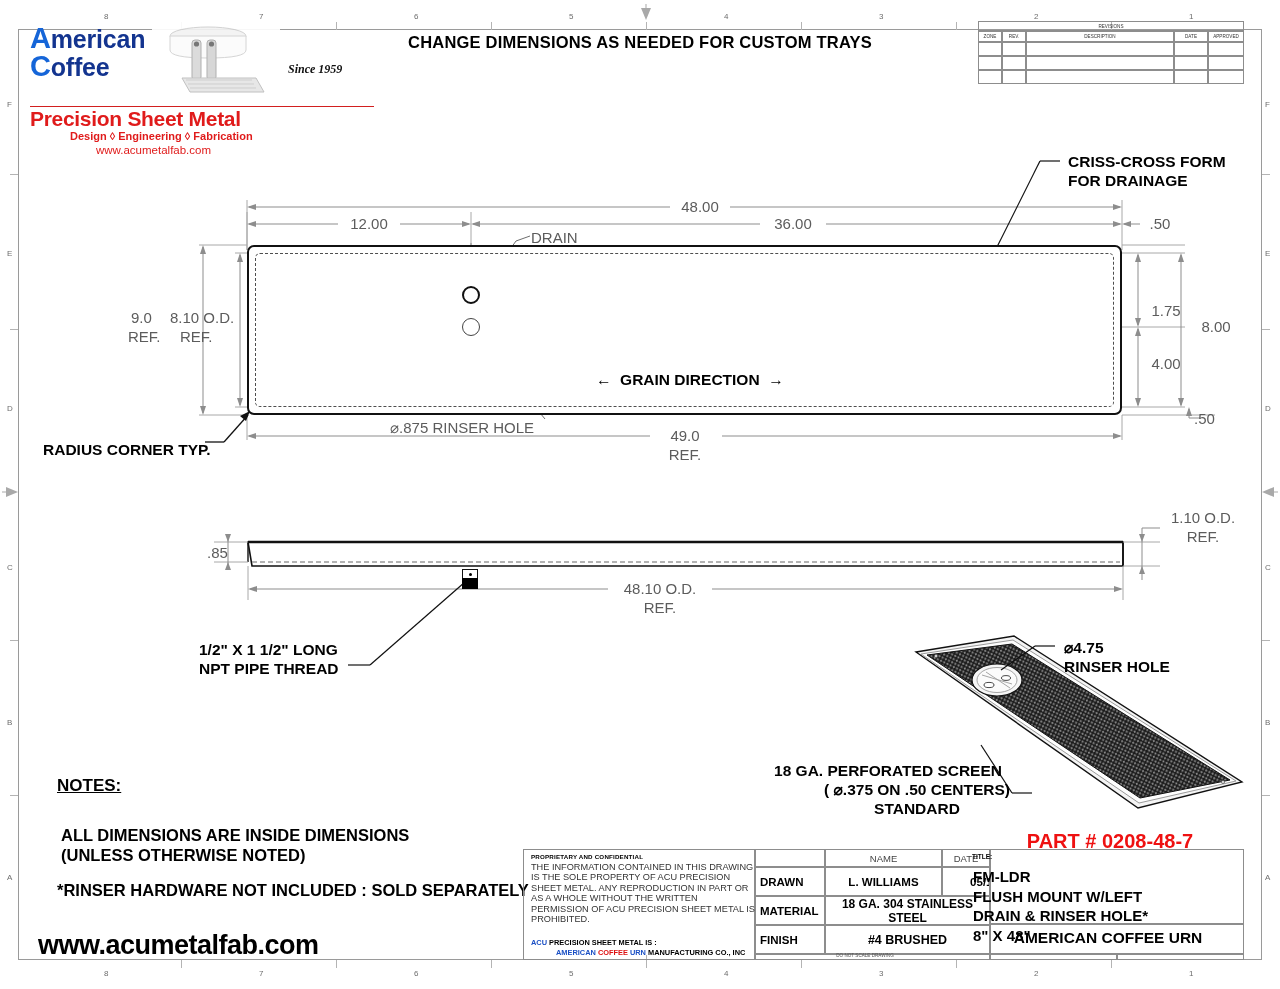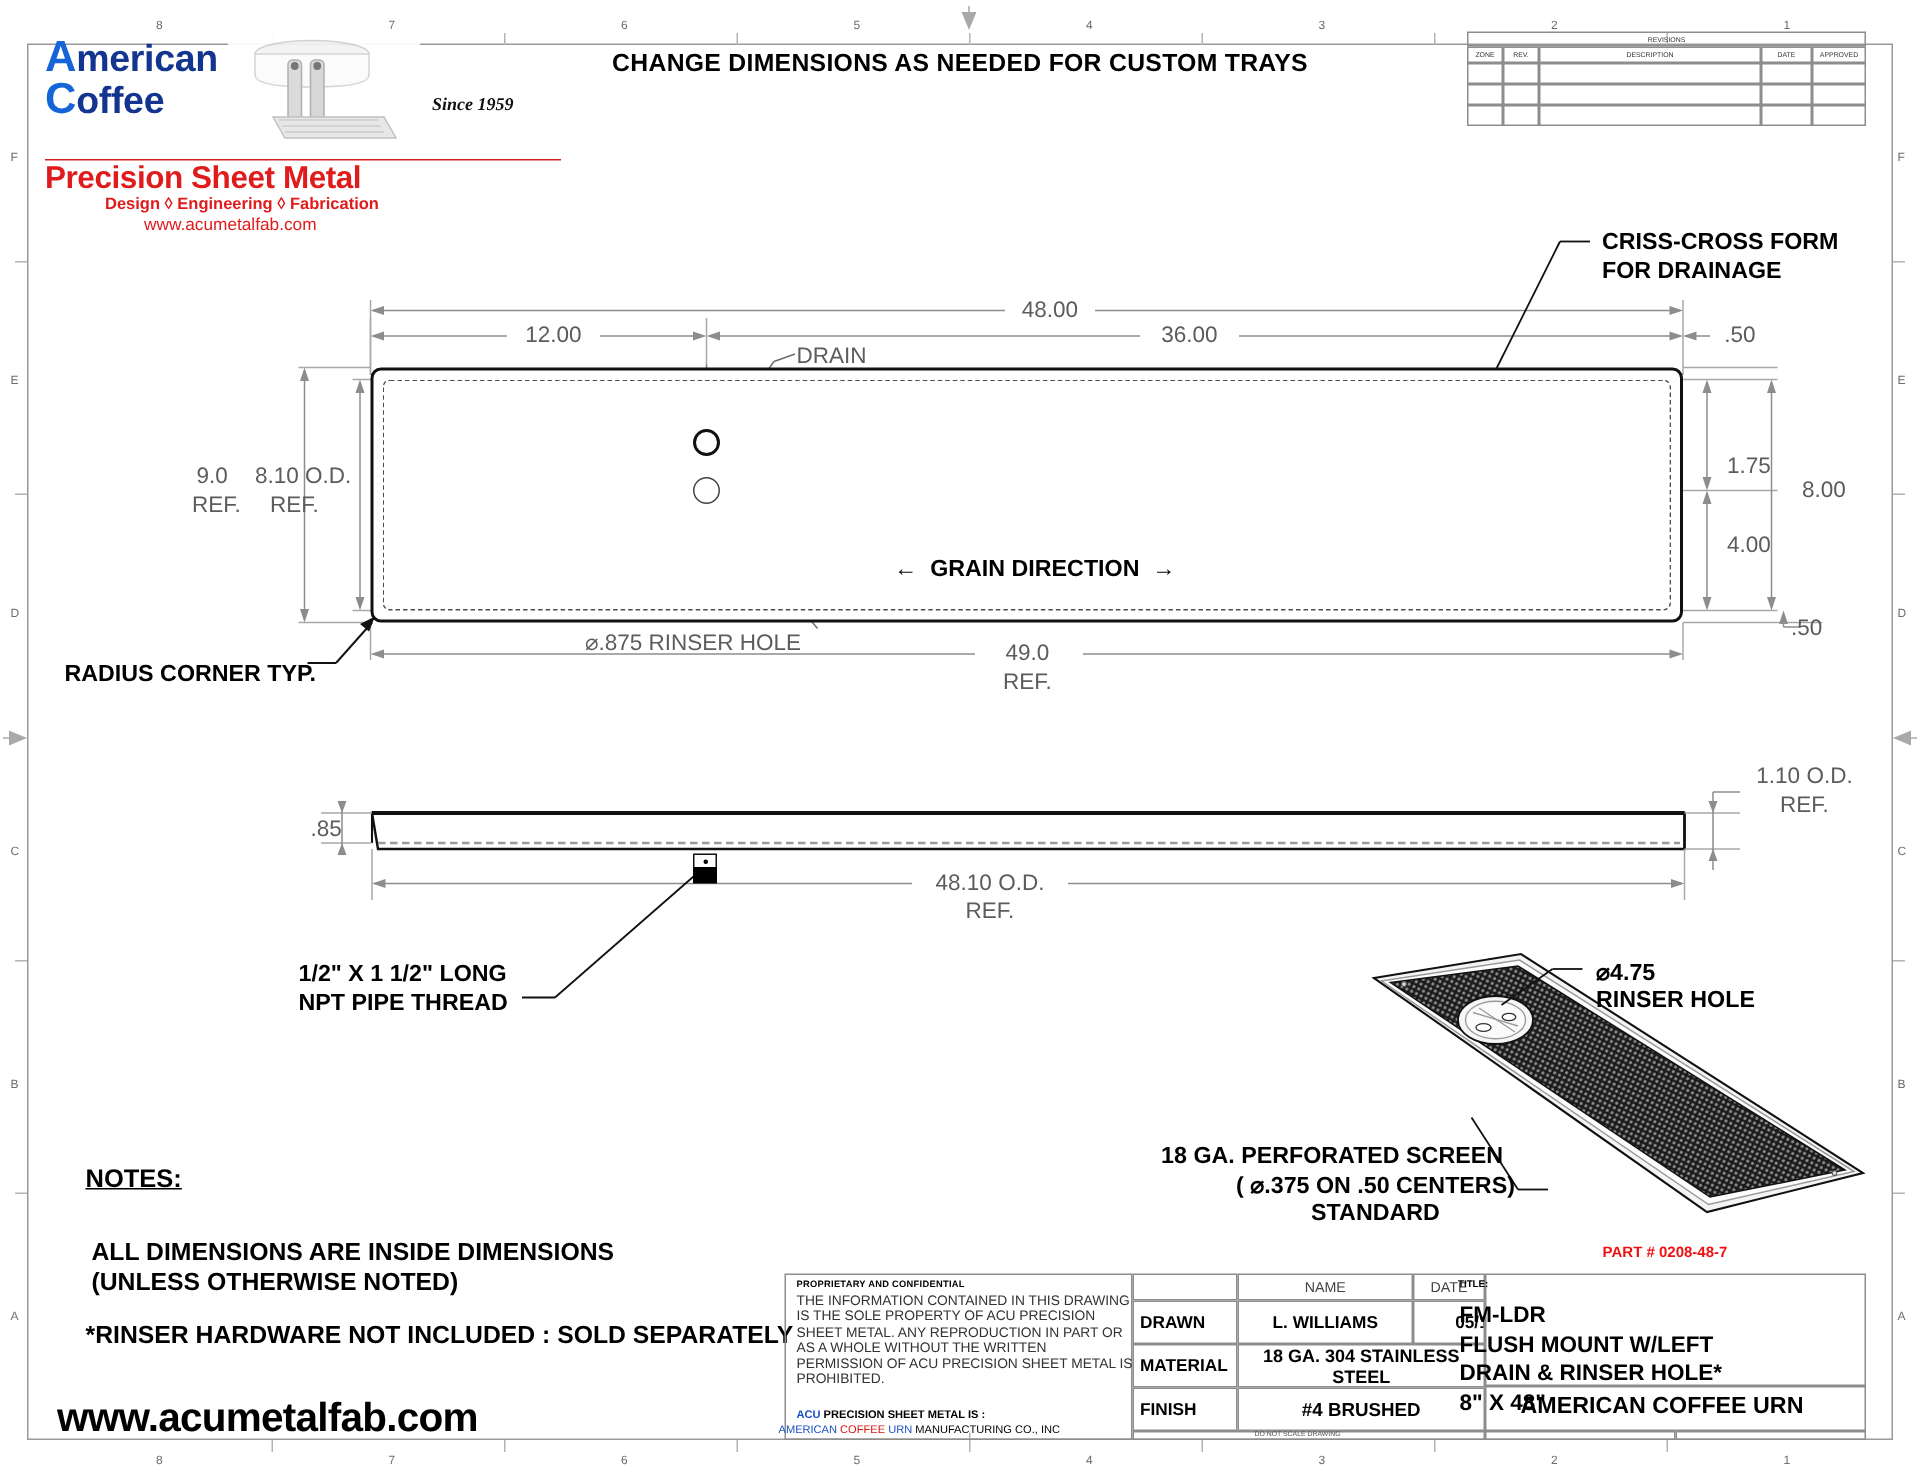--- a/index.html
+++ b/index.html
@@ -60,31 +60,31 @@
   .nptbox{position:absolute;border:1.2px solid #111;background:#fff;box-sizing:border-box;}
 
   
   .iso{position:absolute;left:890px;top:632px;width:368px;height:200px;}
 
   
   .notes-h{position:absolute;left:57px;top:776px;font-size:17px;font-weight:bold;text-decoration:underline;}
   .note1{position:absolute;left:61px;top:812px;font-size:16.5px;font-weight:bold;line-height:20px;margin-top:13px;}
   .note2{position:absolute;left:57px;top:881px;font-size:16.5px;font-weight:bold;}
   .bigurl{position:absolute;left:38px;top:930px;font-size:27px;font-weight:bold;letter-spacing:-0.5px;}
-  .partno{position:absolute;left:1110px;top:830px;font-size:10px;font-weight:bold;color:#ee1111;white-space:nowrap;transform:translateX(-50%);}
+  .partno{position:absolute;left:1110px;top:830px;font-size:20px;font-weight:bold;color:#ee1111;white-space:nowrap;transform:translateX(-50%);}
 
   
   .tb{position:absolute;left:523px;top:849px;width:721px;height:111px;}
   .tb .c{position:absolute;box-sizing:border-box;border:0.8px solid #8d8d8d;
      display:flex;align-items:center;justify-content:center;text-align:center;overflow:hidden;}
   .tb .lft{justify-content:flex-start;padding-left:4px;}
   .prop-h{position:absolute;left:531px;top:853px;font-size:6.2px;font-weight:bold;letter-spacing:.2px;}
   .prop-b{position:absolute;left:531px;top:862px;width:224px;font-size:9.2px;line-height:10.4px;color:#333;}
   .acu-l1{position:absolute;left:531px;top:938px;font-size:7.4px;font-weight:bold;}
-  .acu-l2{position:absolute;left:519px;top:948px;font-size:7.4px;font-weight:normal;}
+  .acu-l2{position:absolute;left:556px;top:948px;font-size:7.4px;font-weight:bold;}
   .acu-b{color:#1a4fc4;} .acu-r{color:#dd1111;}
   .tl-lbl{position:absolute;left:972px;top:853px;font-size:6.5px;font-weight:bold;}
   .title-main{position:absolute;left:973px;top:853px;width:270px;
      font-size:15px;font-weight:bold;line-height:19.5px;margin-top:14px;}
   .company{position:absolute;left:973px;top:929px;width:270px;text-align:center;font-size:15.5px;font-weight:bold;}
   .dnsd{position:absolute;left:760px;top:953px;width:210px;text-align:center;font-size:4.6px;color:#555;}
 </style>
 </head>
 <body>
 

